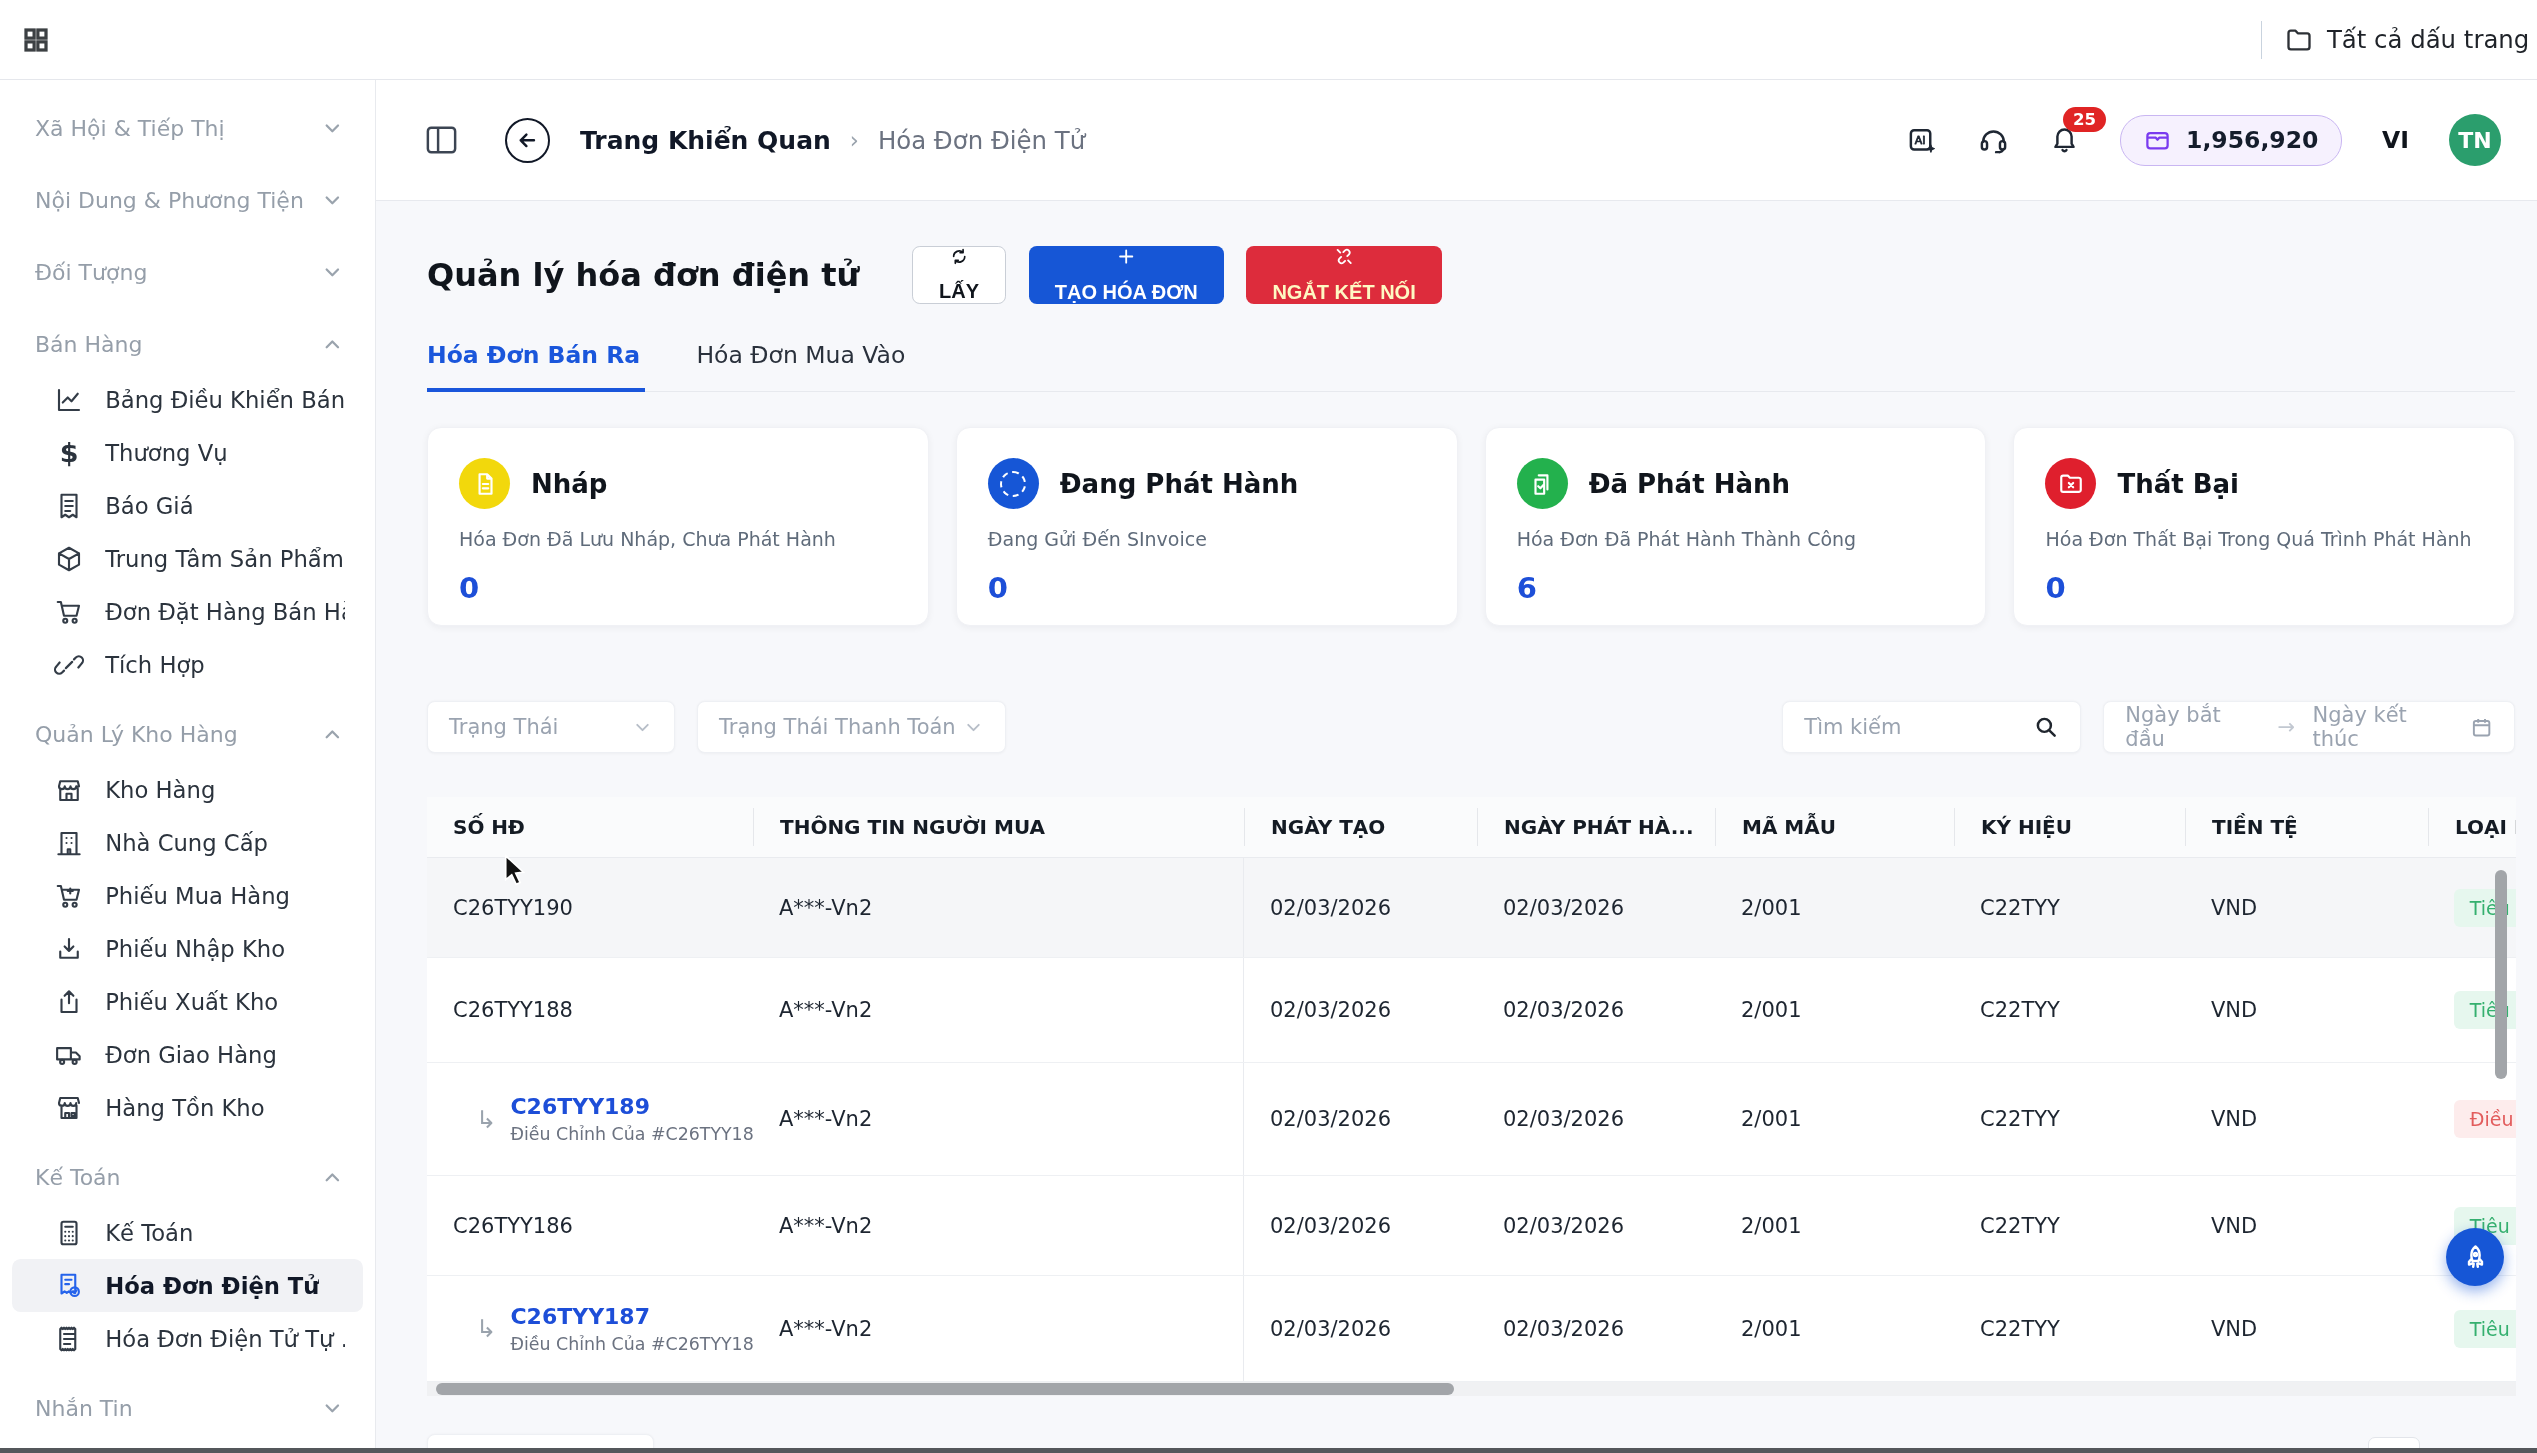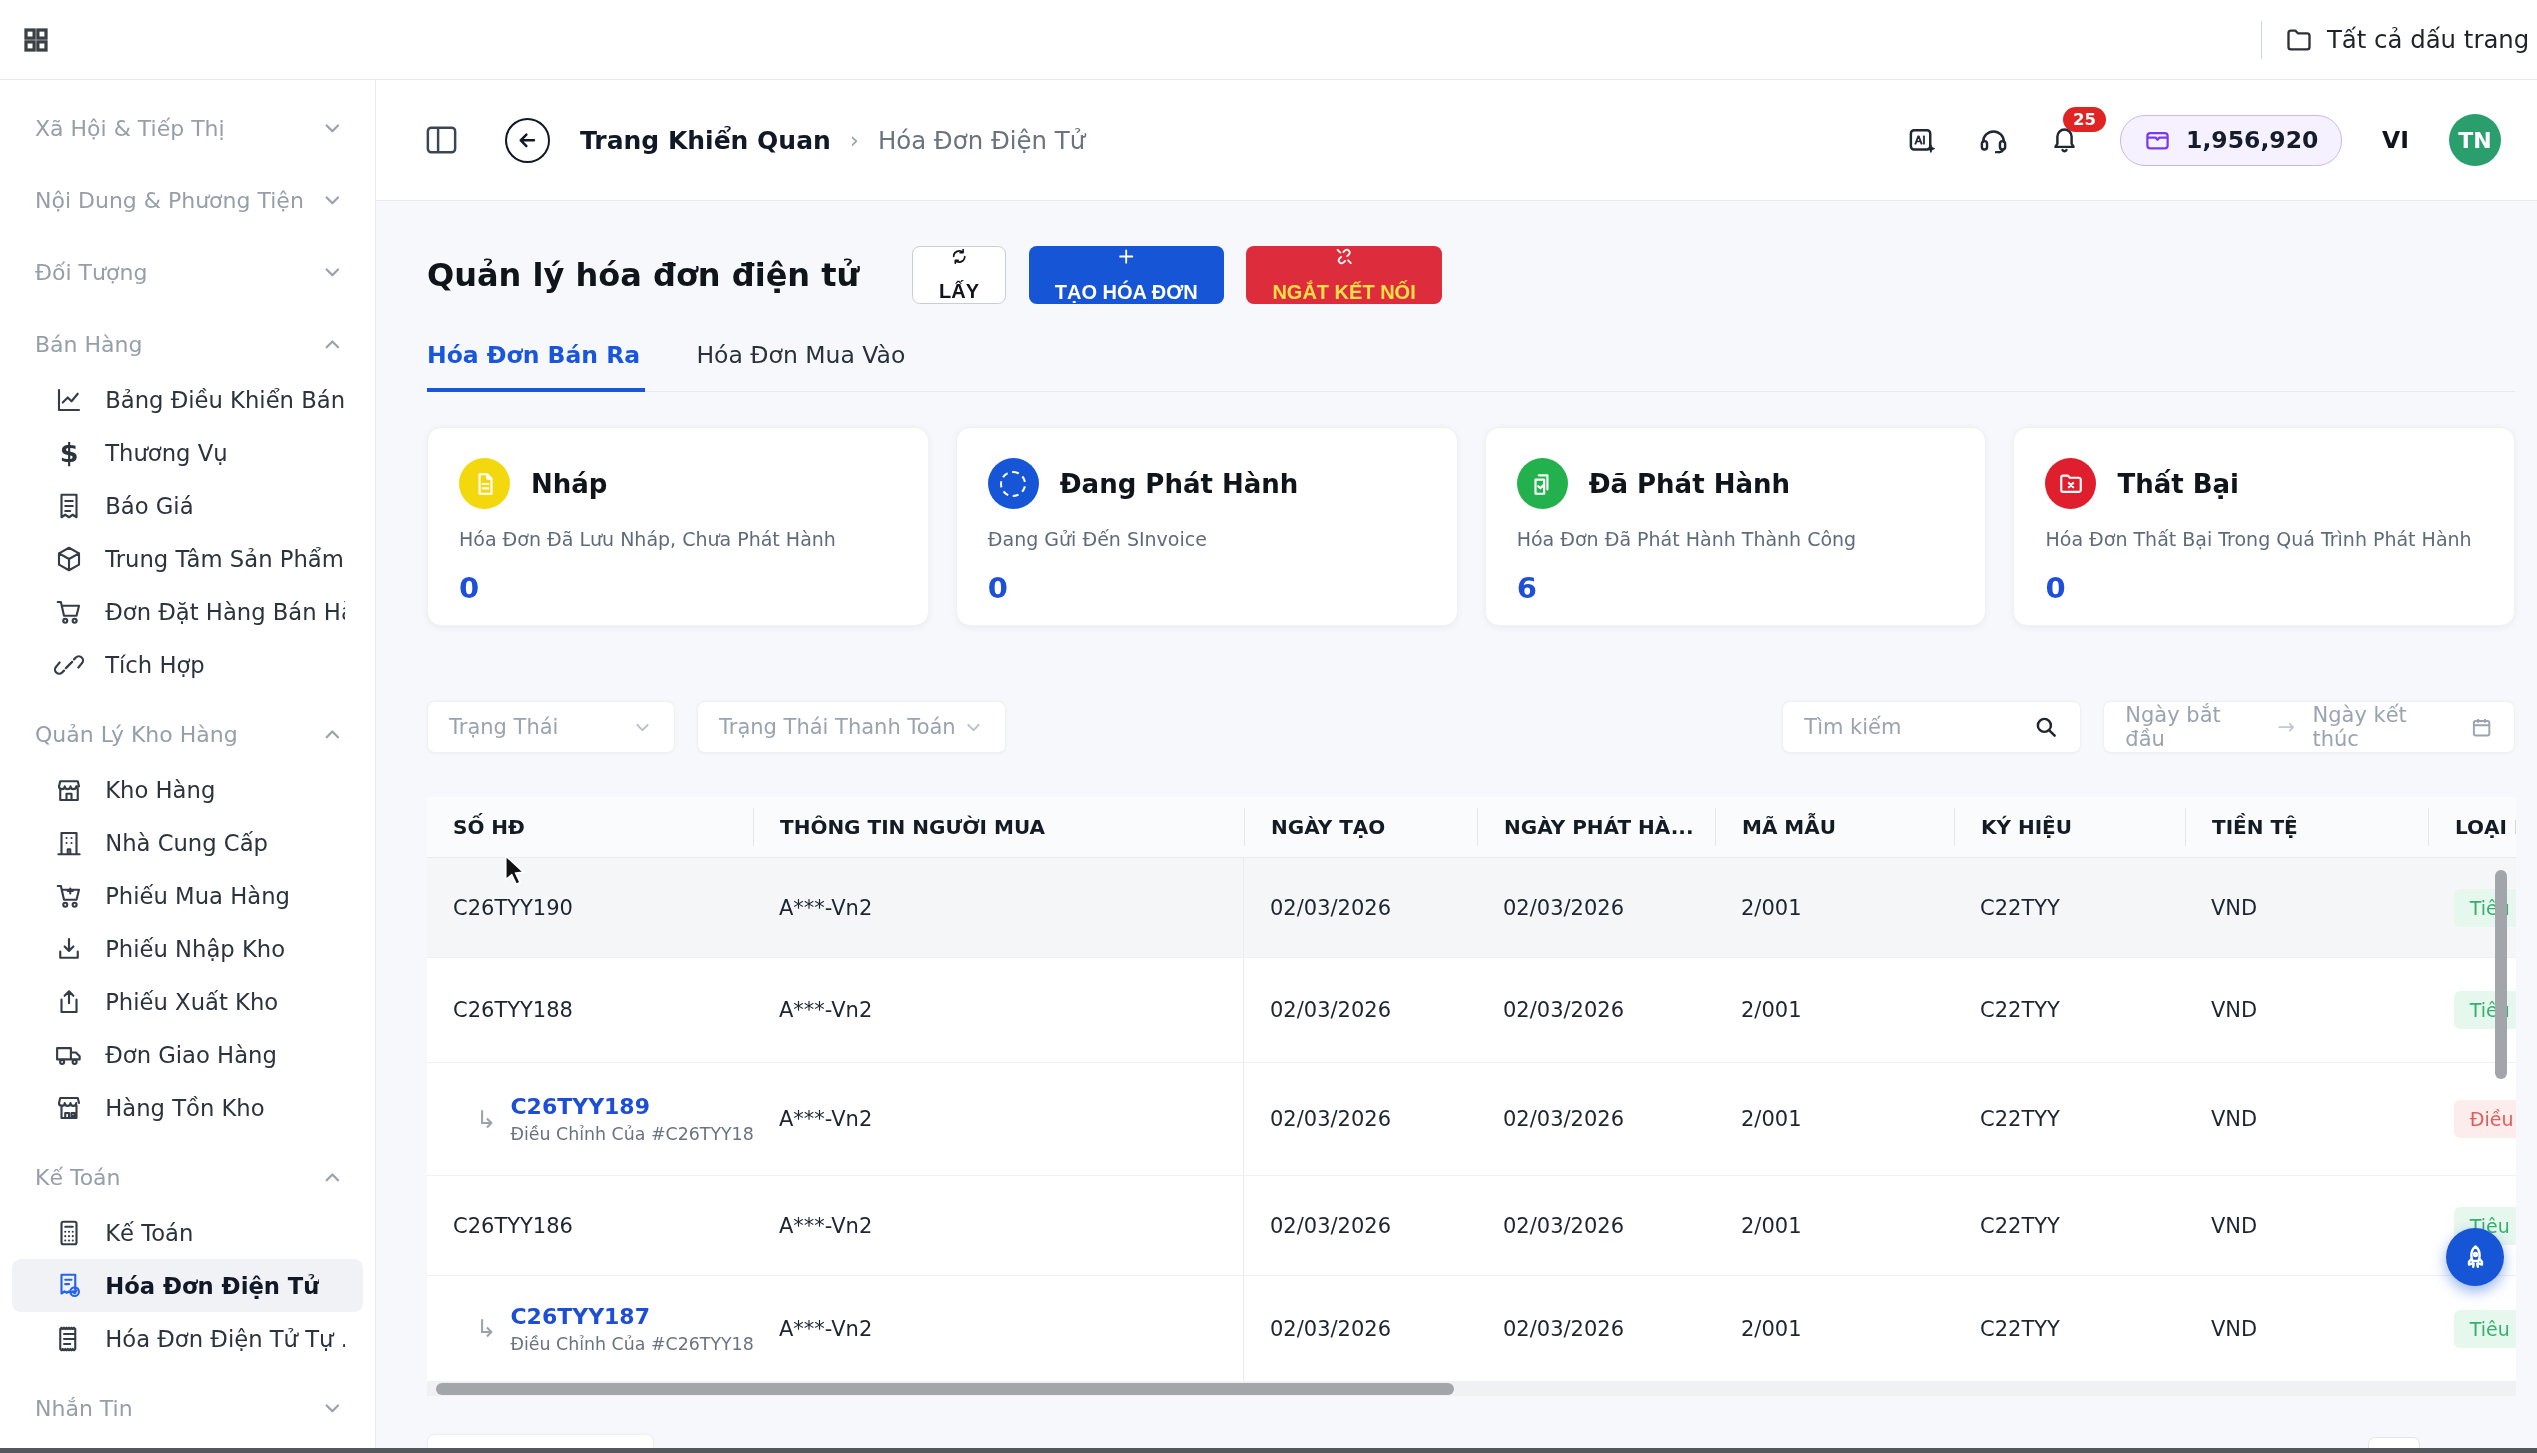--- a/index.html
+++ b/index.html
@@ -52,21 +52,21 @@
   .content { flex:1; padding:0 22.7px 0 51px; min-width:0; }
 
   .page-head { margin-top:45px; display:flex; align-items:center; gap:22.7px; }
   .page-title { font-size:32px; font-weight:700; color:#10151c; margin-right:30px; }
   .btn { height:58px; border-radius:7.8px; display:flex; align-items:center; gap:14px; font-size:20px; font-weight:700; padding:0 26px;flex-direction:column; }
   .btn svg { width:24.4px; height:24.4px; fill:none; stroke-width:2.1; stroke-linecap:round; stroke-linejoin:round; }
   .btn-plain { background:#fff; border:1.4px solid #c9ced6; color:#10151c; }
   .btn-plain svg { stroke:#10151c; }
   .btn-blue { background:#1656d6; color:#fff; border:none; }
   .btn-blue svg { stroke:#fff; }
-  .btn-red { background:#dd2c3c; color:#fde047; border:none; }
+  .btn-red { background:#dd2c3c; color:#fef9c3; border:none; }
   .btn-red svg { stroke:#fff; }
 
   .tabs { margin-top:37px; display:flex; gap:51px; border-bottom:0.9px solid #e7e9ee; }
   .tab { font-size:23.5px; padding:0 5.2px 19px 0; color:#2a313c; }
   .tab.active { color:#1a56db; font-weight:700; border-bottom:4.4px solid #1a56db; margin-bottom:-0.9px; }
 
   .cards { margin-top:35px; display:flex; gap:27px; }
   .card { width:502px; height:199px; background:#fff; border-radius:14px; border:0.9px solid #f0f1f5; box-shadow:0 1.7px 7px rgba(18,25,38,.05); padding:30px 31px; }
   .card-top { display:flex; align-items:center; gap:21px; }
   .cicon { width:51px; height:51px; border-radius:50%; display:flex; align-items:center; justify-content:center; flex:none; }

